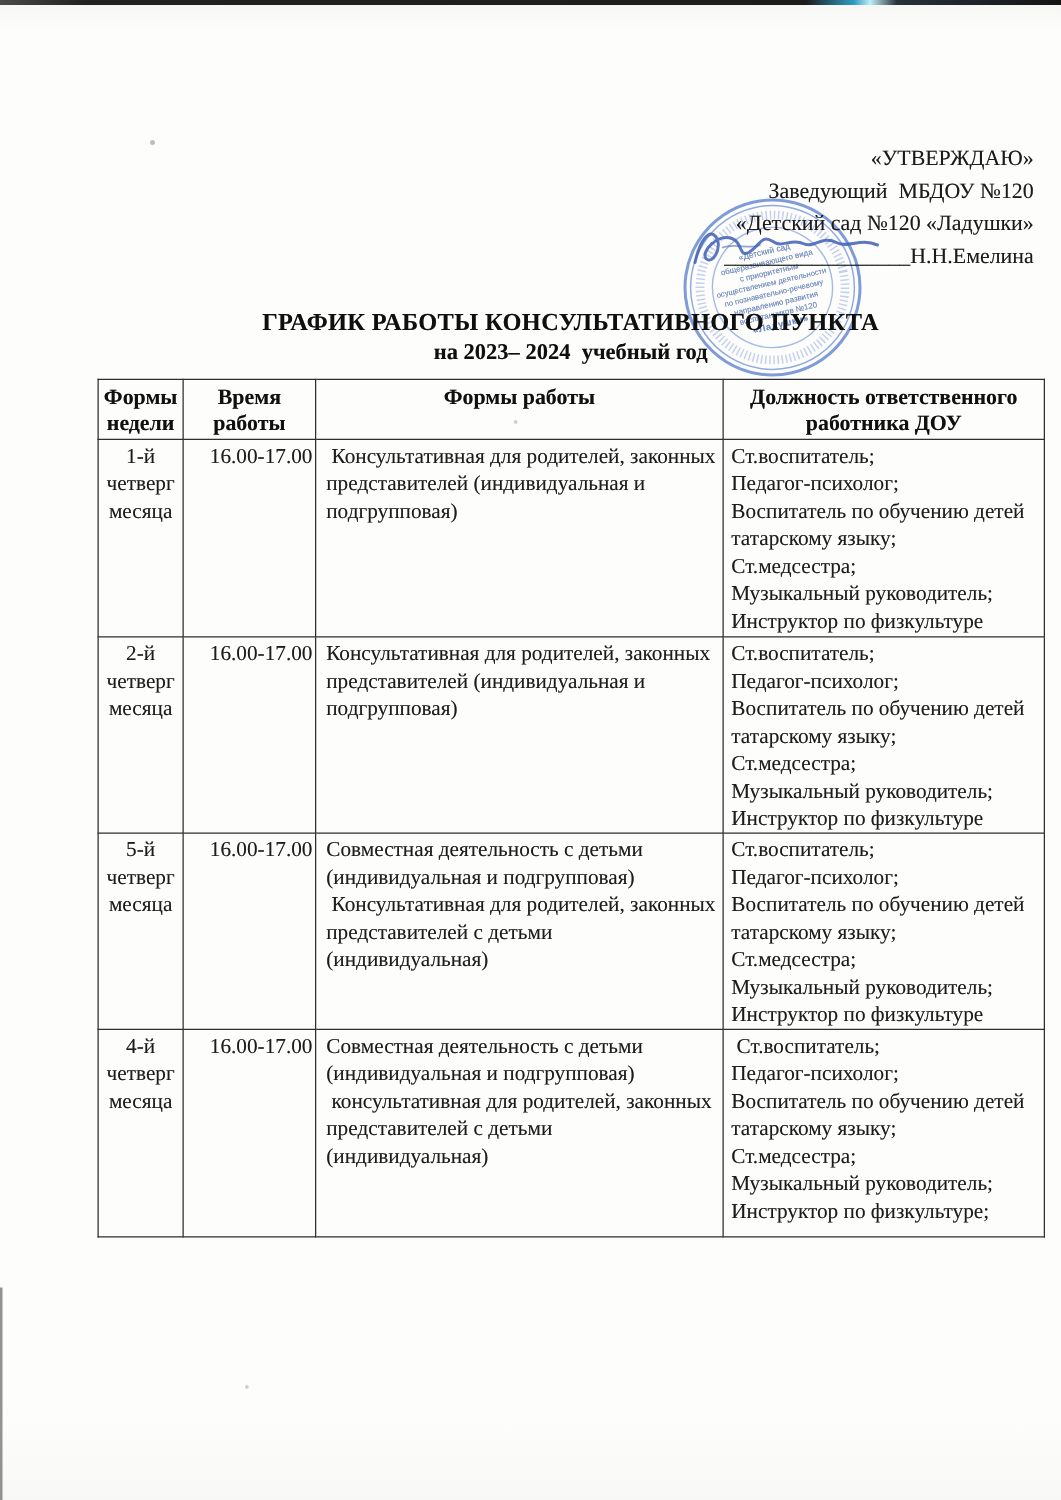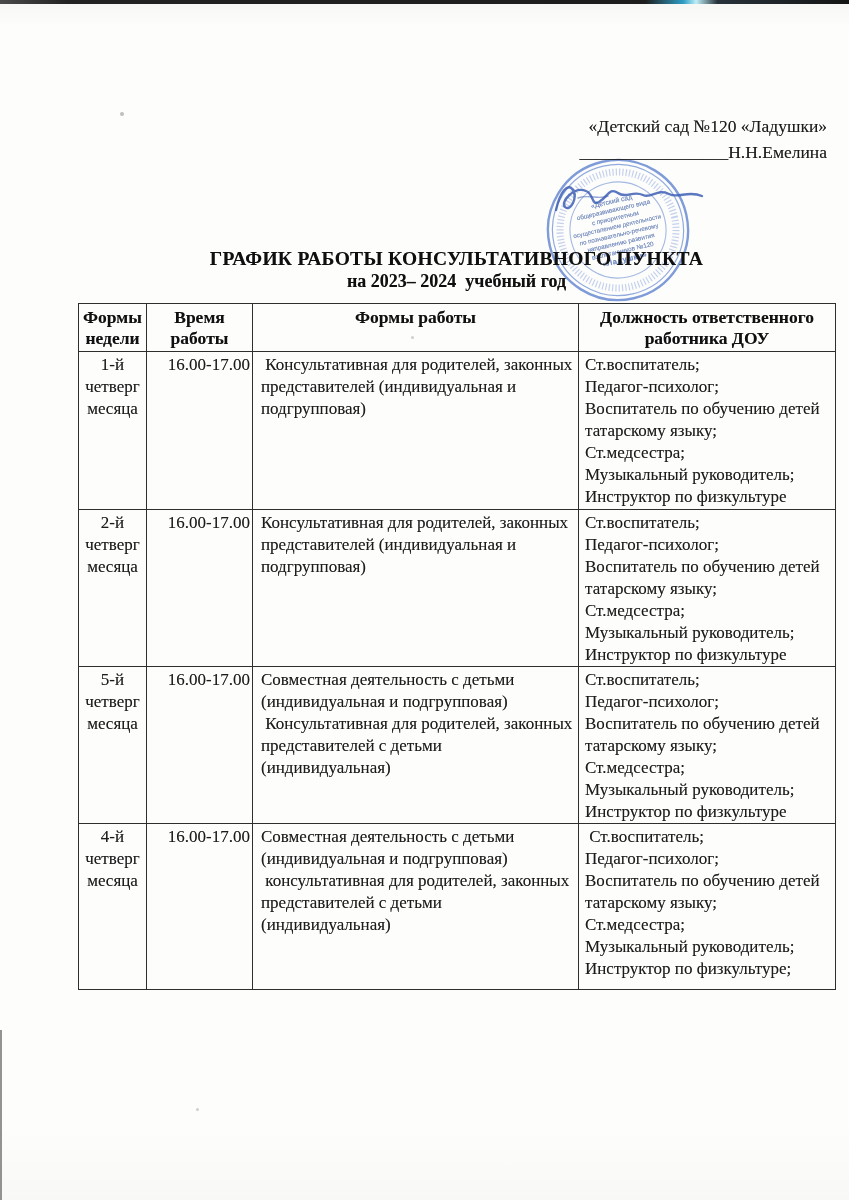--- a/index.html
+++ b/index.html
@@ -90,20 +90,22 @@
       <text x="85" y="74.8" font-size="6.4">с приоритетным</text>
       <text x="85" y="83.2" font-size="6.2">осуществлением деятельности</text>
       <text x="85" y="91.6" font-size="6.2">по познавательно-речевому</text>
       <text x="85" y="100" font-size="6.4">направлению развития</text>
       <text x="85" y="108.4" font-size="6.4">воспитанников №120</text>
       <text x="85" y="117.5" font-size="7.6" font-weight="bold" letter-spacing=".4">«Ладушки»</text>
     </g>
   </svg>
 
   <div class="approval">
+    <div class="line">«УТВЕРЖДАЮ»</div>
+    <div class="line">Заведующий  МБДОУ №120</div>
     <div class="line">«Детский сад №120 «Ладушки»</div>
     <div class="line"><span class="sig-rule">_________________</span><span>Н.Н.Емелина</span></div>
   </div>
 
   <svg class="signature" viewBox="0 0 162 48">
     <path d="M8 34 C12 16 20 6 25 14 C30 22 22 36 17 31 C12 26 26 10 38 15 C46 18 43 30 51 26 C60 21 61 11 70 17 C78 23 85 14 95 19 C103 23 110 12 121 18 C130 23 140 14 154 20" fill="none" stroke="#3e5fb5" stroke-width="2.4" stroke-linecap="round" opacity=".85"></path>
     <path d="M30 22 C40 18 52 24 60 20" fill="none" stroke="#3e5fb5" stroke-width="1.4" stroke-linecap="round" opacity=".55"></path>
   </svg>
 
   <div class="doc-title">

